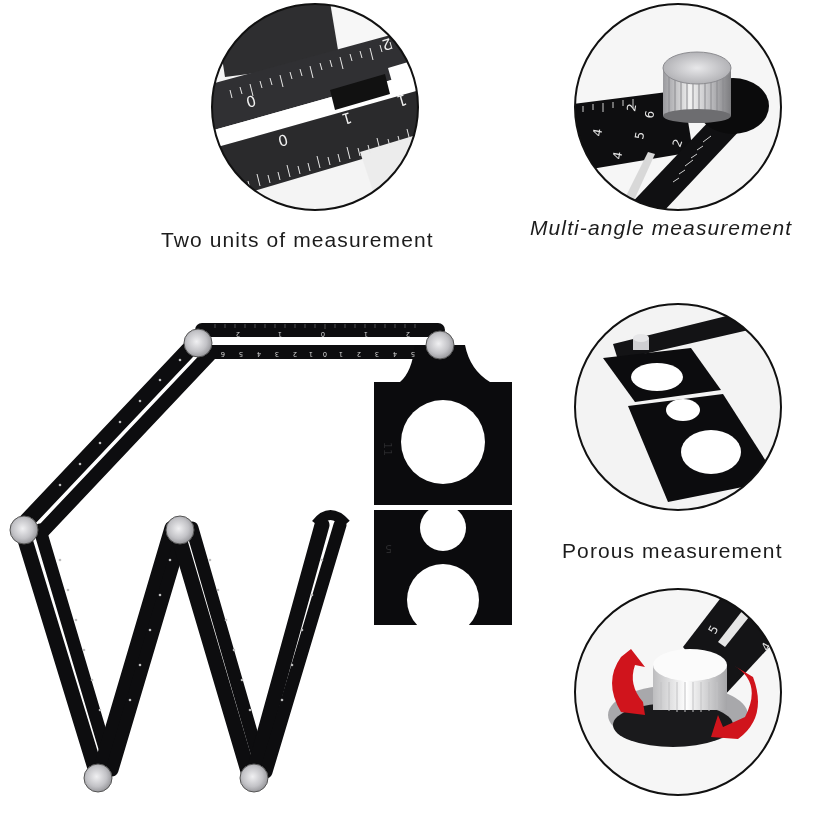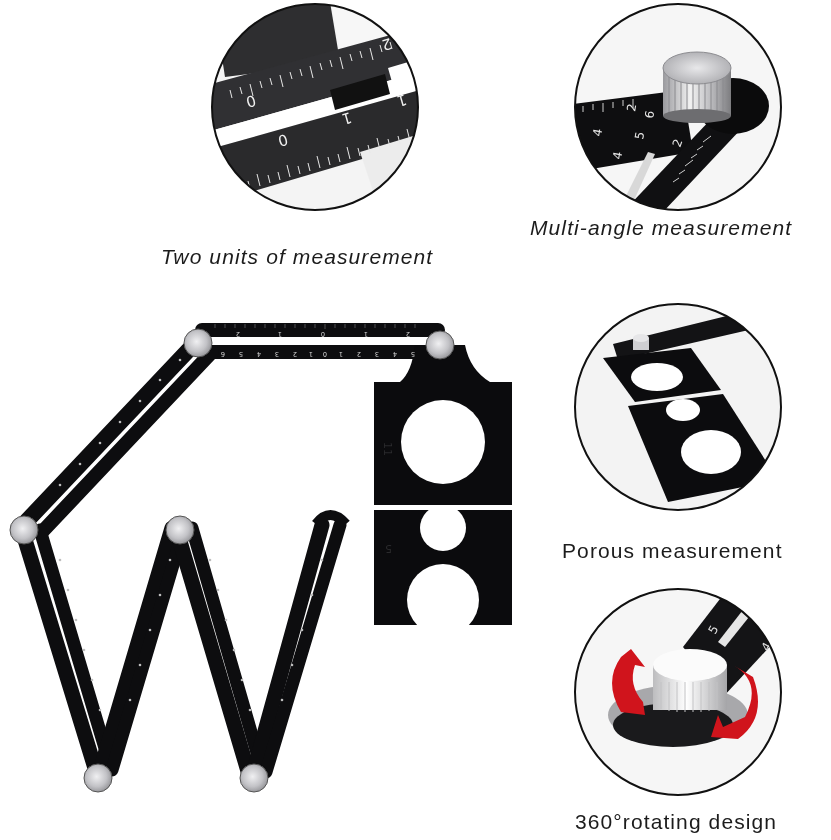--- a/index.html
+++ b/index.html
@@ -1,21 +1,21 @@
 <!DOCTYPE html>
 <html><head>
 <meta charset="utf-8">
 <style>
   html, body { margin: 0; padding: 0; background: #ffffff; }
   body { width: 831px; height: 840px; position: relative; overflow: hidden;
          font-family: "Liberation Sans", "DejaVu Sans", sans-serif; }
   .canvas { position: absolute; left: 0; top: 0; width: 831px; height: 840px; }
   .caption { position: absolute; font-size: 21px; color: #1c1c1c; letter-spacing: 1.1px;
              white-space: nowrap; font-family: "Liberation Sans", "DejaVu Sans", sans-serif; }
-  #cap-units { left: 161px; top: 245px; font-style: italic; }
+  #cap-units { left: 161px; top: 228px; }
   #cap-angle { left: 530px; top: 216px; font-style: italic; }
   #cap-porous { left: 562px; top: 539px; }
   #cap-rotate { left: 575px; top: 810px; }
   svg text { font-family: "DejaVu Sans", sans-serif; }
 </style>
 </head>
 <body>
 
 <div class="canvas">
 
@@ -345,14 +345,13 @@
       <circle cx="120" cy="422" r="1.3"></circle>
         <circle cx="140" cy="401" r="1.3"></circle>
         <circle cx="160" cy="380" r="1.3"></circle>
       <circle cx="180" cy="360" r="1.3"></circle>
     </g>
   </svg>
 
   <div class="caption" id="cap-units">Two units of measurement</div>
   <div class="caption" id="cap-angle">Multi-angle measurement</div>
   <div class="caption" id="cap-porous">Porous measurement</div>
-  <div class="caption" id="cap-rotate">360°rotating design</div>
 </div>
 
 </body></html>

